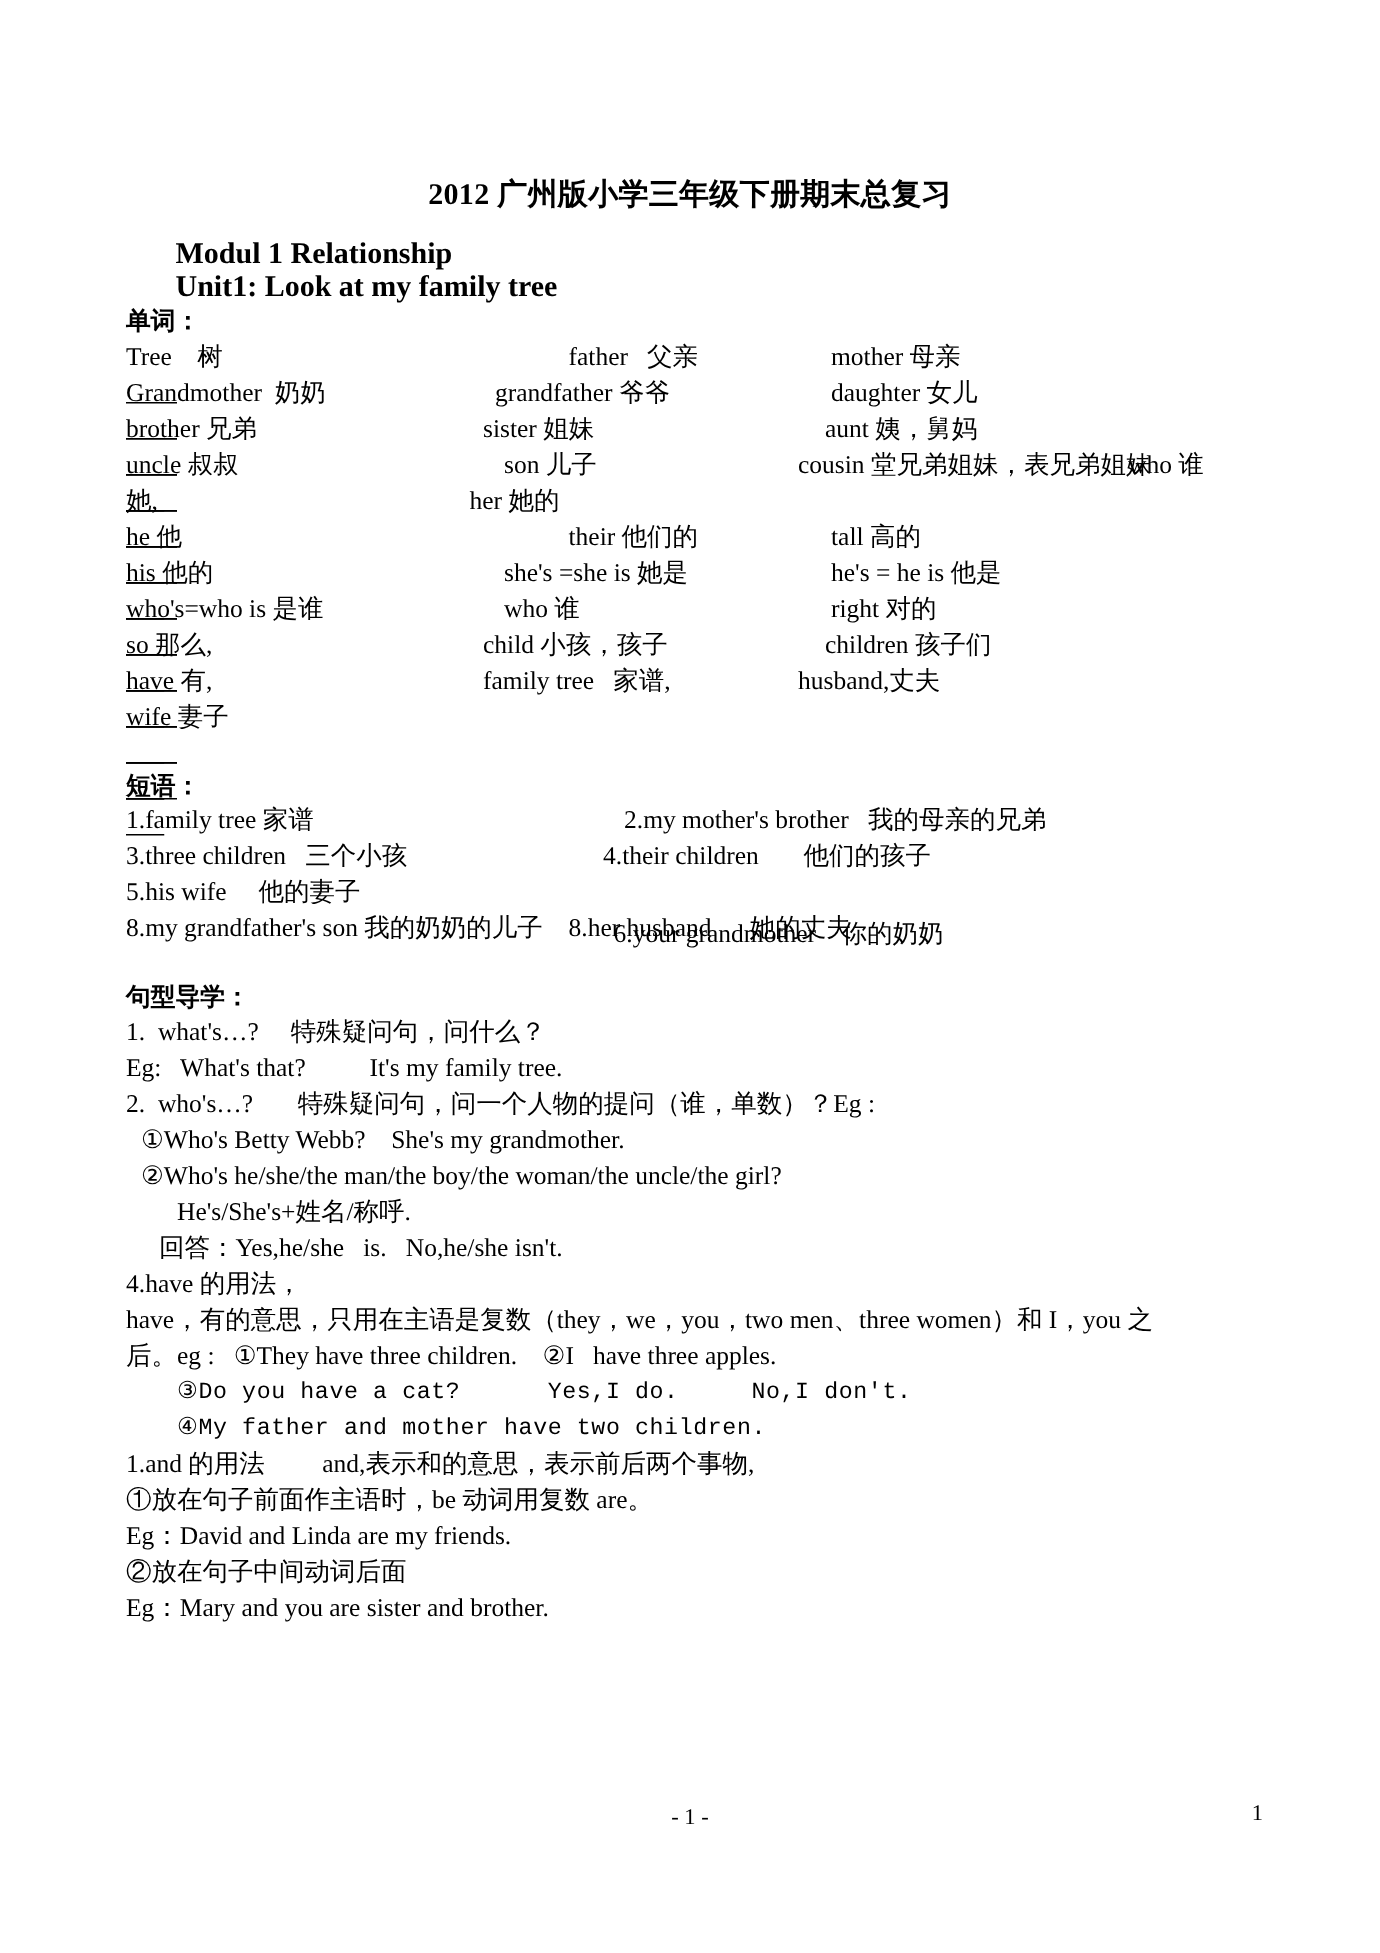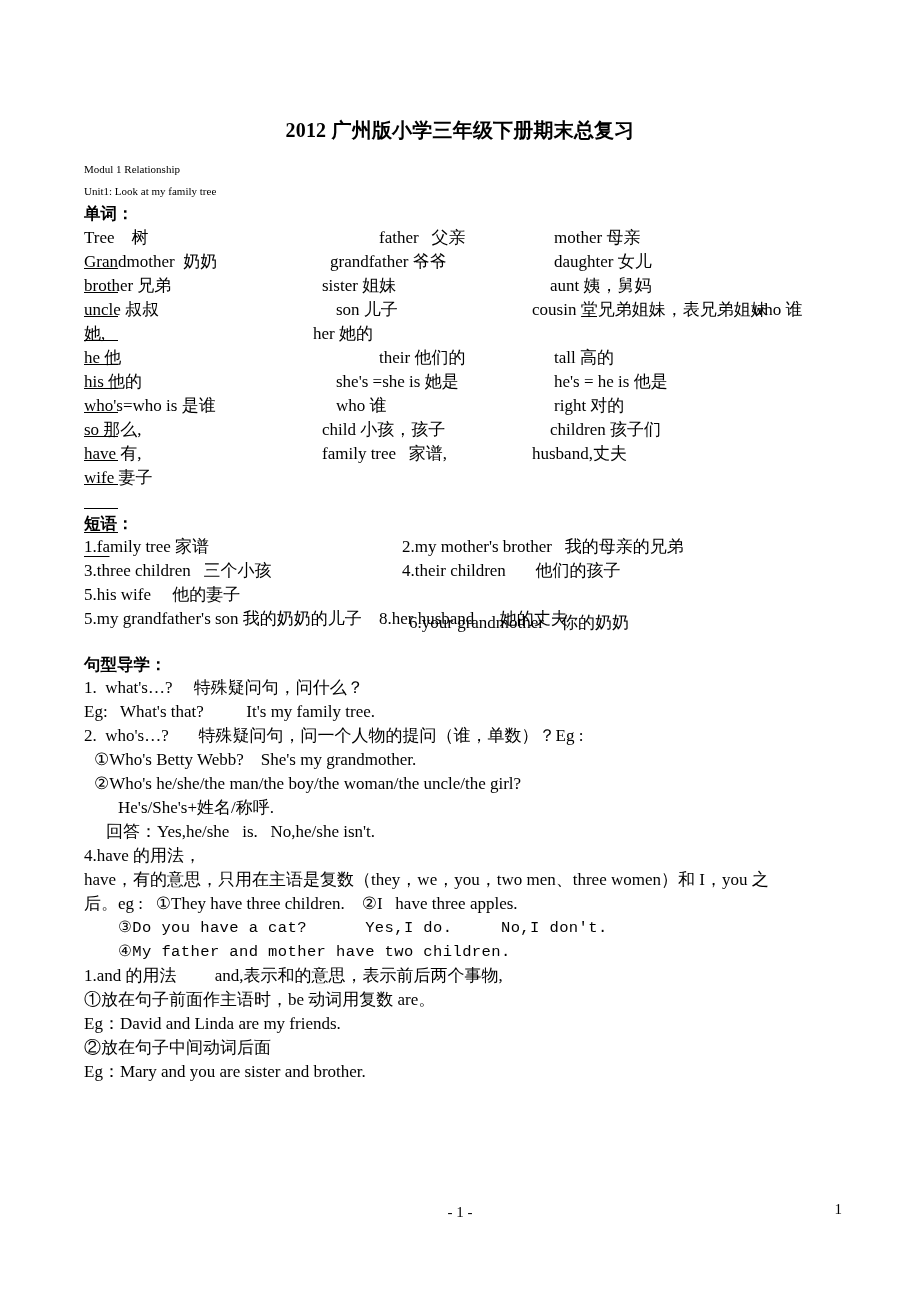--- a/index.html
+++ b/index.html
@@ -34,24 +34,25 @@
     font-weight: bold;
     font-size: 20px;
     line-height: 28px;
     letter-spacing: 0.2px;
     margin: 0 0 14px 0;
     white-space: pre;
   }
 
   
   .head-bold {
-    font-weight: normal;
-    font-size: 11px;
+    font-weight: bold;
+    font-size: 20px;
     line-height: 22px;
     white-space: pre;
+    margin-left: 33px;
   }
   .head-cjk {
     font-weight: bold;
     font-size: 16.5px;
     line-height: 23px;
     white-space: pre;
   }
 
   
   .line {
@@ -103,21 +104,21 @@
     line-height: 24px;
     white-space: pre;
   }
   .prow > span {
     position: absolute;
     top: 0;
     white-space: pre;
   }
   .p1 { left: 0px; }
   .p2 { left: 318px; }
-  .p2b { left: 318px; }
+  .p2b { left: 332px; }
   .p2c { left: 325px; margin-top: 28px; }
   .p2d { left: 295px; }
   .gap-md { height: 22px; }
 
   .ind1 { padding-left: 10px; }
   .ind2 { padding-left: 22px; }
   .ind3 { padding-left: 34px; }
 
   
   .footer-center {
@@ -216,21 +217,21 @@
       </div>
       <div class="prow">
         <span class="p1">3.three children   三个小孩</span>
         <span class="p2">4.their children       他们的孩子</span>
       </div>
       <div class="prow">
         <span class="p1">5.his wife     他的妻子</span>
         <span class="p2c">6.your grandmother    你的奶奶</span>
       </div>
       <div class="prow">
-        <span class="p1">5.my grandfather's son 我的奶奶的儿子</span>
+        <span class="p1">8.my grandfather's son 我的奶奶的儿子</span>
         <span class="p2d">8.her husband      她的丈夫</span>
       </div>
     </div>
 
     <div class="gap-md"></div>
 
     <div class="head-cjk">句型导学：</div>
 
     <div class="patterns">
       <div class="line">1.  what's…?     特殊疑问句，问什么？</div>

